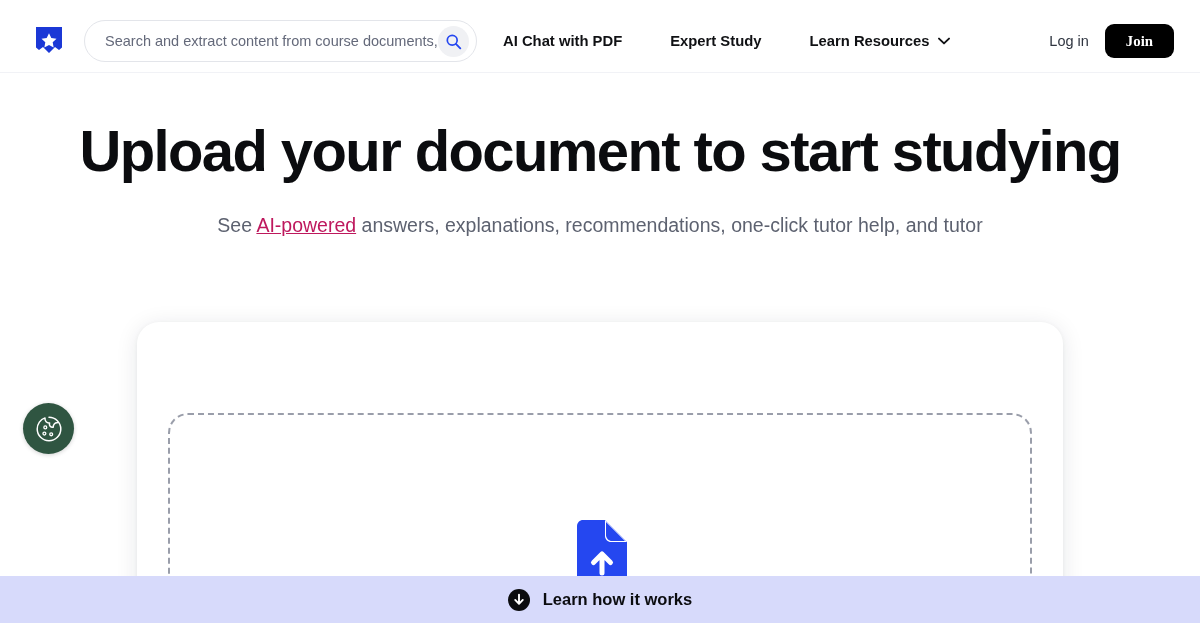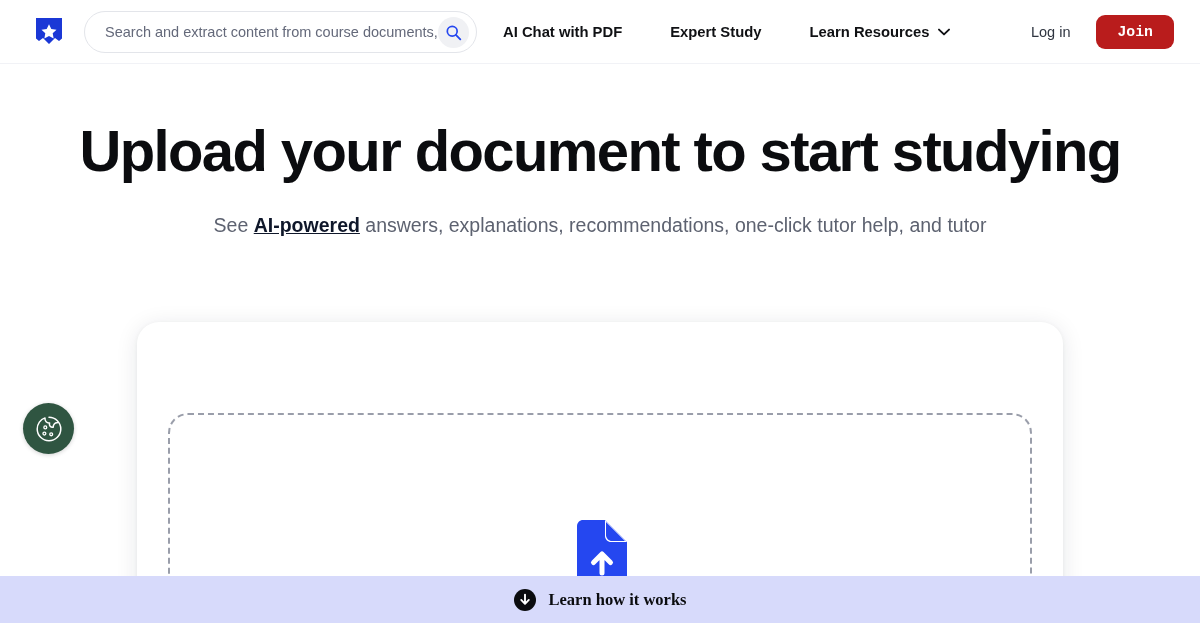--- a/index.html
+++ b/index.html
@@ -12,21 +12,21 @@
 
   body {
     font-family: "Liberation Sans", sans-serif;
     background: #ffffff;
     position: relative;
   }
 
   
   .header {
     position: absolute;
-    top: 0; left: 0;
+    top: 9px; left: 0;
     width: 1200px;
     height: 64px;
     background: #ffffff;
     border-bottom: 1px solid #f1f2f6;
     display: flex;
     align-items: center;
     z-index: 20;
   }
 
   .logo {
@@ -106,34 +106,34 @@
     gap: 8px;
   }
 
   .header-right {
     position: absolute;
     right: 26px;
     top: 0;
     height: 64px;
     display: flex;
     align-items: center;
-    gap: 26px;
+    gap: 16px;
   }
   .login-link {
     font-size: 14.5px;
     color: #2f3540;
     cursor: pointer;
     white-space: nowrap;
   }
   .join-btn {
-    background: #b91c1c;
+    background: #000000;
     color: #ffffff;
     font-size: 14.8px;
     font-weight: bold;
-    font-family: Liberation Mono, monospace;
+    font-family: Liberation Serif, serif;
     border: none;
     border-radius: 9px;
     padding: 0 21px;
     height: 34px;
     cursor: pointer;
   }
 
   
   .main {
     position: absolute;
@@ -158,23 +158,23 @@
   .hero-sub {
     position: absolute;
     top: 146px;
     width: 1200px;
     text-align: center;
     font-size: 19.5px;
     color: #5d6270;
     line-height: 1.62;
   }
   .hero-sub a {
-    color: #0f172a;
+    color: #be185d;
     text-decoration: underline;
-    font-weight: bold;
+    font-weight: normal;
   }
 
   
   .upload-card {
     position: absolute;
     left: 137px;
     top: 258px;
     width: 926px;
     height: 330px;
     background: #ffffff;
@@ -226,21 +226,20 @@
     bottom: 0;
     width: 1200px;
     height: 47px;
     background: #d7daFB;
     display: flex;
     align-items: center;
     justify-content: center;
     gap: 13px;
     cursor: pointer;
     z-index: 25;
-    font-family: Liberation Serif, serif;
   }
   .bottom-bar-label {
     font-size: 16.5px;
     font-weight: bold;
     color: #0b0c0f;
   }
 </style>
 </head>
 <body>
 

